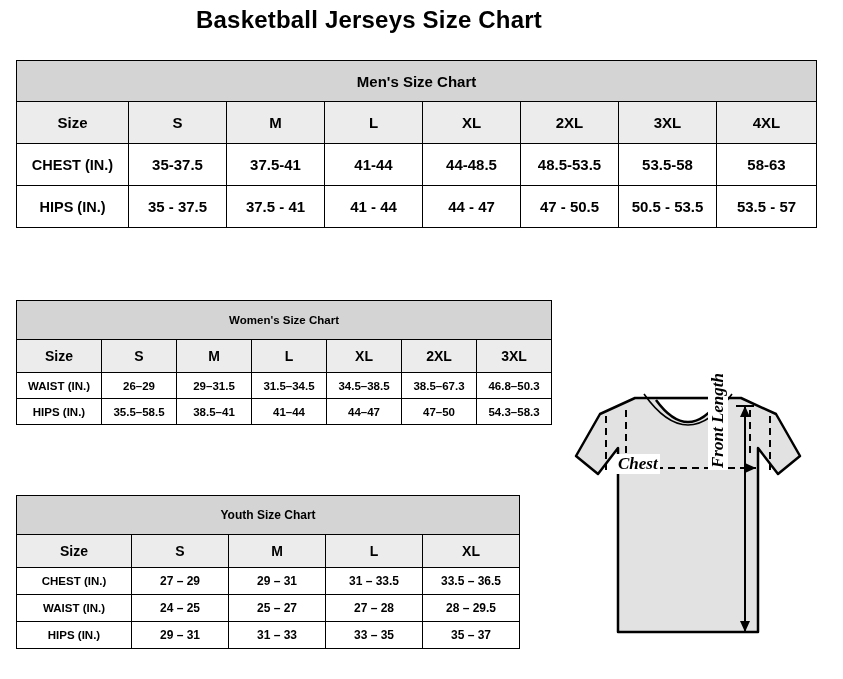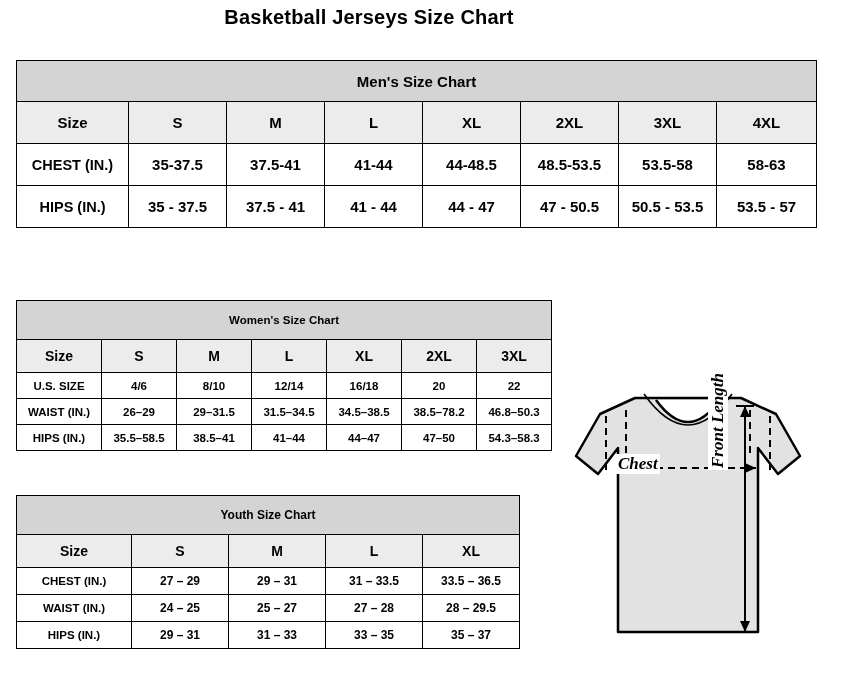--- a/index.html
+++ b/index.html
@@ -14,21 +14,21 @@
     color: #000;
     position: relative;
     overflow: hidden;
   }
   #page-title {
     position: absolute;
     top: 6px;
     left: 0;
     width: 738px;
     text-align: center;
-    font-size: 20px;
+    font-size: 24px;
     font-weight: bold;
     letter-spacing: 0.2px;
   }
 
   table.chart {
     border-collapse: collapse;
     table-layout: fixed;
     background: #fff;
   }
   table.chart td, table.chart th {
@@ -190,35 +190,26 @@
       <tr>
         <td class="col-head">Size</td>
         <td class="col-head">S</td>
         <td class="col-head">M</td>
         <td class="col-head">L</td>
         <td class="col-head">XL</td>
         <td class="col-head">2XL</td>
         <td class="col-head">3XL</td>
       </tr>
       <tr>
-        <td class="lbl">U.S. SIZE</td>
-        <td>4/6</td>
-        <td>8/10</td>
-        <td>12/14</td>
-        <td>16/18</td>
-        <td>20</td>
-        <td>22</td>
-      </tr>
-      <tr>
         <td class="lbl">WAIST  (IN.)</td>
         <td>26–29</td>
         <td>29–31.5</td>
         <td>31.5–34.5</td>
         <td>34.5–38.5</td>
-        <td>38.5–78.2</td>
+        <td>38.5–67.3</td>
         <td>46.8–50.3</td>
       </tr>
       <tr>
         <td class="lbl">HIPS  (IN.)</td>
         <td>35.5–58.5</td>
         <td>38.5–41</td>
         <td>41–44</td>
         <td>44–47</td>
         <td>47–50</td>
         <td>54.3–58.3</td>

